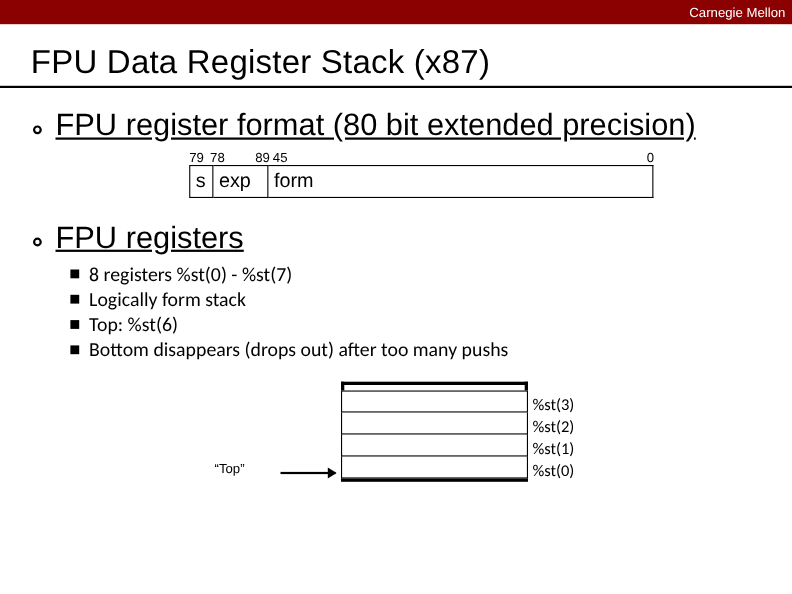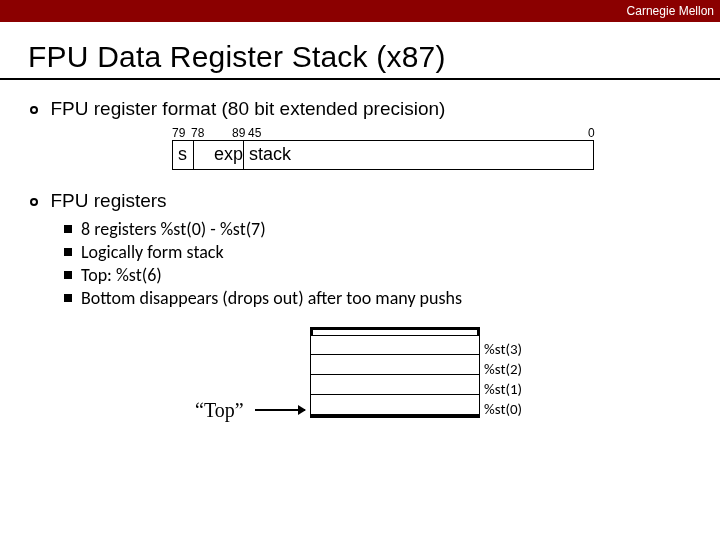--- a/index.html
+++ b/index.html
@@ -35,21 +35,21 @@
   }
   .content { margin-left: 30px; margin-right: 20px; }
   .circ {
     display:inline-block;
     width:8px; height:8px;
     border:2px solid #000;
     border-radius:50%;
     vertical-align: 1px;
     margin-right: 8px;
   }
-  .lvl1-text { font-size: 19px; }
+  .lvl1-text { font-size: 28px; text-decoration: underline; }
   .lvl1 { margin-bottom: 6px; }
   .bitlabels-row {
     margin-left: 142px;
     font-size: 12px;
     height: 14px;
     width: 430px;
     position: relative;
   }
   .bitlabels-row span { position:absolute; }
   .format-box {
@@ -58,21 +58,21 @@
   }
   .format-row { display:flex; }
   .cell {
     border:1.5px solid #000;
     font-size: 18px;
     height: 30px;
     line-height: 27px;
     padding-left: 5px;
   }
   .cell.s    { width: 22px; }
-  .cell.exp  { width: 50px; border-left:none;text-align:right; }
+  .cell.exp  { width: 50px; border-left:none; }
   .cell.frac { width: 350px; border-left:none; }
   ul.sub { margin: 4px 0 18px 34px; padding:0; list-style:none; }
   ul.sub li { font-size: 18px; font-family: Calibri, Arial, sans-serif; margin: 1px 0; }
   .sq { display:inline-block; width:8px; height:8px; background:#000; margin-right:9px; vertical-align:2px; }
   .stack-area {
     position: relative;
     margin-left: 220px;
     margin-top: 6px;
     width: 350px;
     height: 130px;
@@ -103,22 +103,22 @@
   .st-labels {
     position:absolute;
     left:234px; top:12px;
     font-size:15px;
     line-height:20px;
     font-family: Calibri, Arial, sans-serif;
   }
   .top-label {
     position:absolute;
     left:-55px; top:72px;
-    font-size:20px;
-    font-family: Liberation Serif, serif;
+    font-size:12px;
+    font-family: Liberation Sans, sans-serif;
   }
   .arrow {
     position:absolute;
     left:5px; top:82px;
     width:50px; height:2px;
     background:#000;
   }
   .arrow:after {
     content:"";
     position:absolute; right:-1px; top:-4px;
@@ -148,21 +148,21 @@
     <span style="left:0px">79</span>
     <span style="left:19px">78</span>
     <span style="left:60px">89</span>
     <span style="left:76px">45</span>
     <span style="left:416px">0</span>
   </div>
   <div class="format-box">
     <div class="format-row">
       <div class="cell s">s</div>
       <div class="cell exp">exp</div>
-      <div class="cell frac">stack</div>
+      <div class="cell frac">form</div>
     </div>
   </div>
 
   <div class="lvl1">
     <span class="circ"></span>
     <span class="lvl1-text">FPU registers</span>
   </div>
 
   <ul class="sub">
     <li><span class="sq"></span><span>8 registers %st(0) - %st(7)</span></li>

